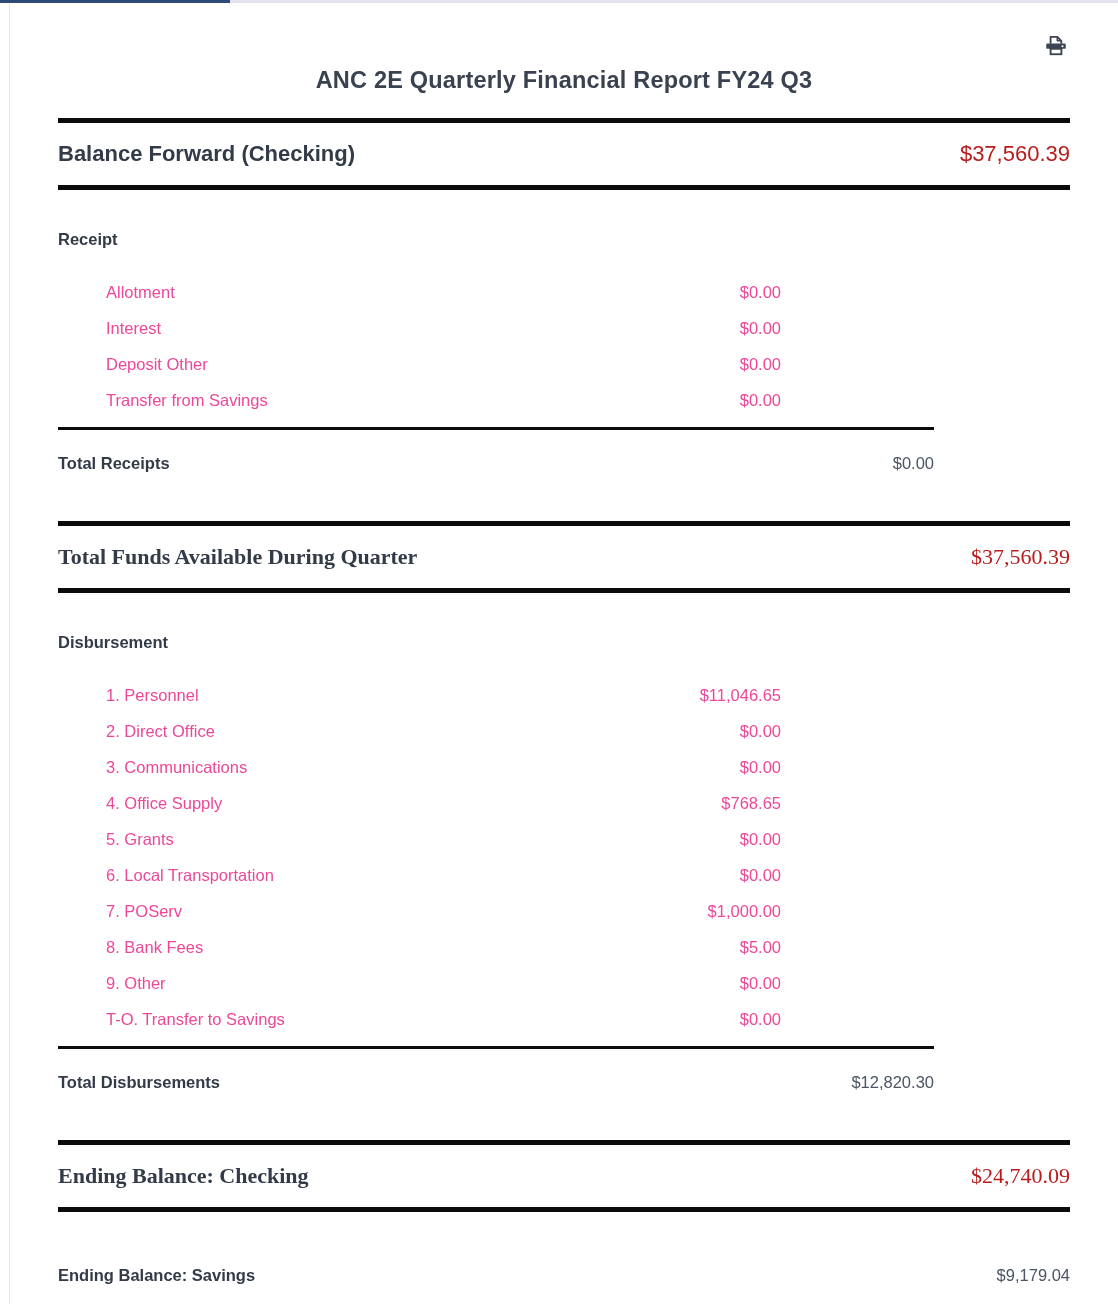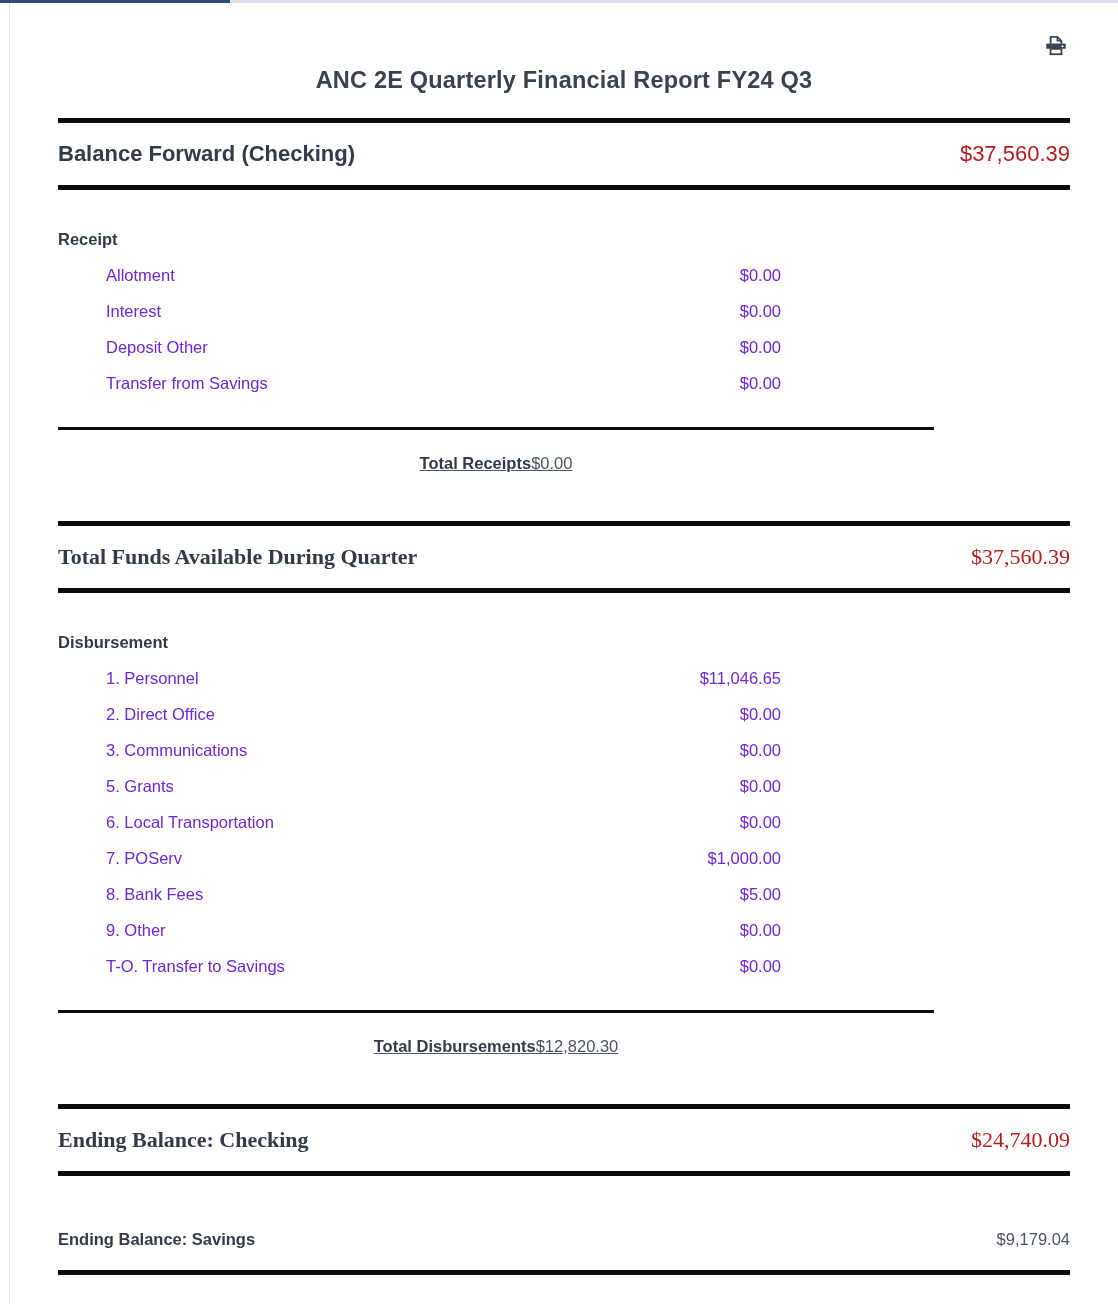--- a/index.html
+++ b/index.html
@@ -81,35 +81,34 @@
     font-size: 16.5px;
     color: #333b48;
     padding-top: 10px;
   }
   .items { margin-top: 17px; }
   .item-row {
     width: 723px;
     height: 36px;
     display: flex;
     justify-content: space-between;
-    align-items: flex-start;
+    align-items: flex-end;
     padding-left: 48px;
     font-size: 16.5px;
-    color: #6d28d9;
+    color: #ec4899;
   }
   .total-row {
     width: 876px;
     border-top: 3px solid #0b0b0b;
     margin-top: 17px;
     padding-top: 24px;
     display: flex;
-    justify-content: center;
+    justify-content: space-between;
     align-items: center;
     font-size: 16.5px;
-    text-decoration: underline;
   }
   .total-row .t-label { font-weight: 700; color: #333b48; }
   .total-row .t-value { font-weight: 400; color: #4b5563; }
 
   
   .ending-savings-row {
     margin-top: 44px;
     border-bottom: 5px solid #0b0b0b;
     display: flex;
     justify-content: space-between;
@@ -190,20 +189,24 @@
       </div>
       <div class="item-row">
         <span>2. Direct Office</span>
         <span>$0.00</span>
       </div>
       <div class="item-row">
         <span>3. Communications</span>
         <span>$0.00</span>
       </div>
       <div class="item-row">
+        <span>4. Office Supply</span>
+        <span>$768.65</span>
+      </div>
+      <div class="item-row">
         <span>5. Grants</span>
         <span>$0.00</span>
       </div>
       <div class="item-row">
         <span>6. Local Transportation</span>
         <span>$0.00</span>
       </div>
       <div class="item-row">
         <span>7. POServ</span>
         <span>$1,000.00</span>

